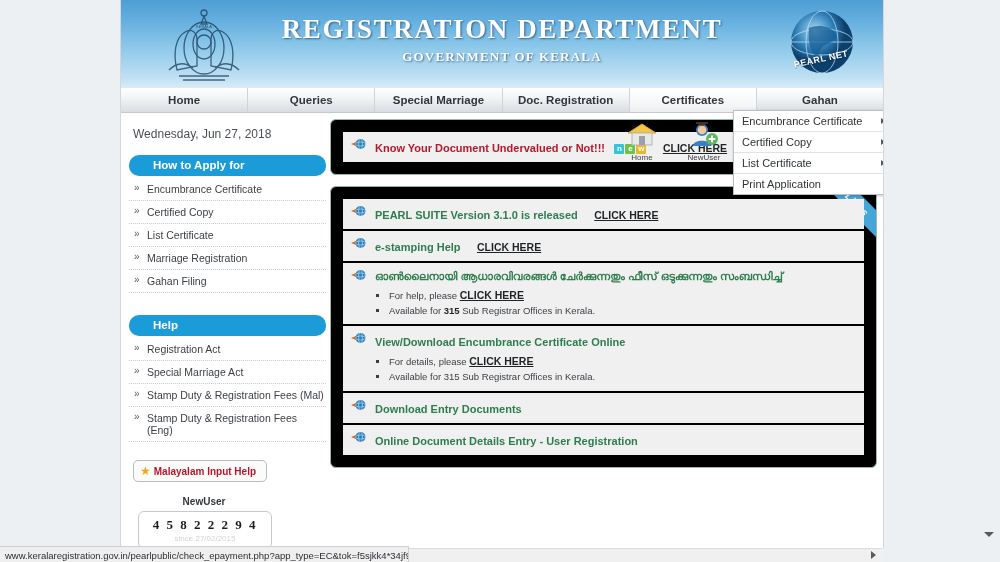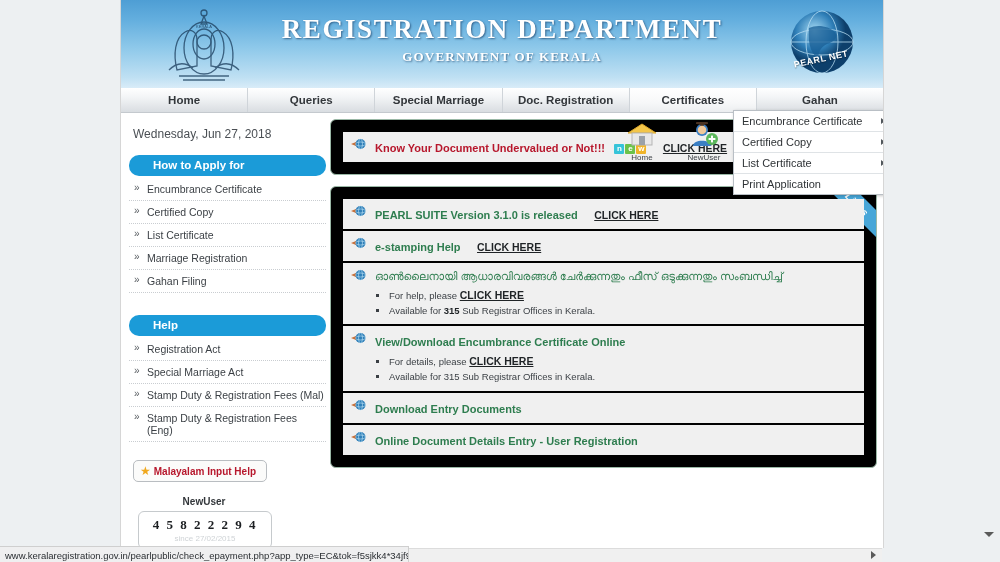--- a/index.html
+++ b/index.html
@@ -191,21 +191,21 @@
     text-decoration: underline; margin-left: 12px; cursor: pointer;
   }
   .click.inline { margin-left: 0; }
   .newbadge { display: inline-flex; gap: 1px; margin-left: 5px; vertical-align: 1px; }
   .newbadge span {
     width: 10px; height: 10px; line-height: 10px; text-align: center;
     font-size: 8px; font-weight: bold; color: #ffffff;
     border-radius: 1px;
   }
   .mal-line {
-    font-size: 11px; color: #2e7d4f; font-weight: normal; line-height: 1.35;
+    font-size: 11px; color: #2e7d4f; font-weight: bold; line-height: 1.35;
   }
   .sublist { margin: 3px 0 0 0; padding-left: 14px; }
   .sublist li {
     font-size: 9.5px; color: #3a3f44; line-height: 1.55;
     list-style: square;
   }
   .sublist li b { color: #1f2326; }
 
   
   .ribbon {

